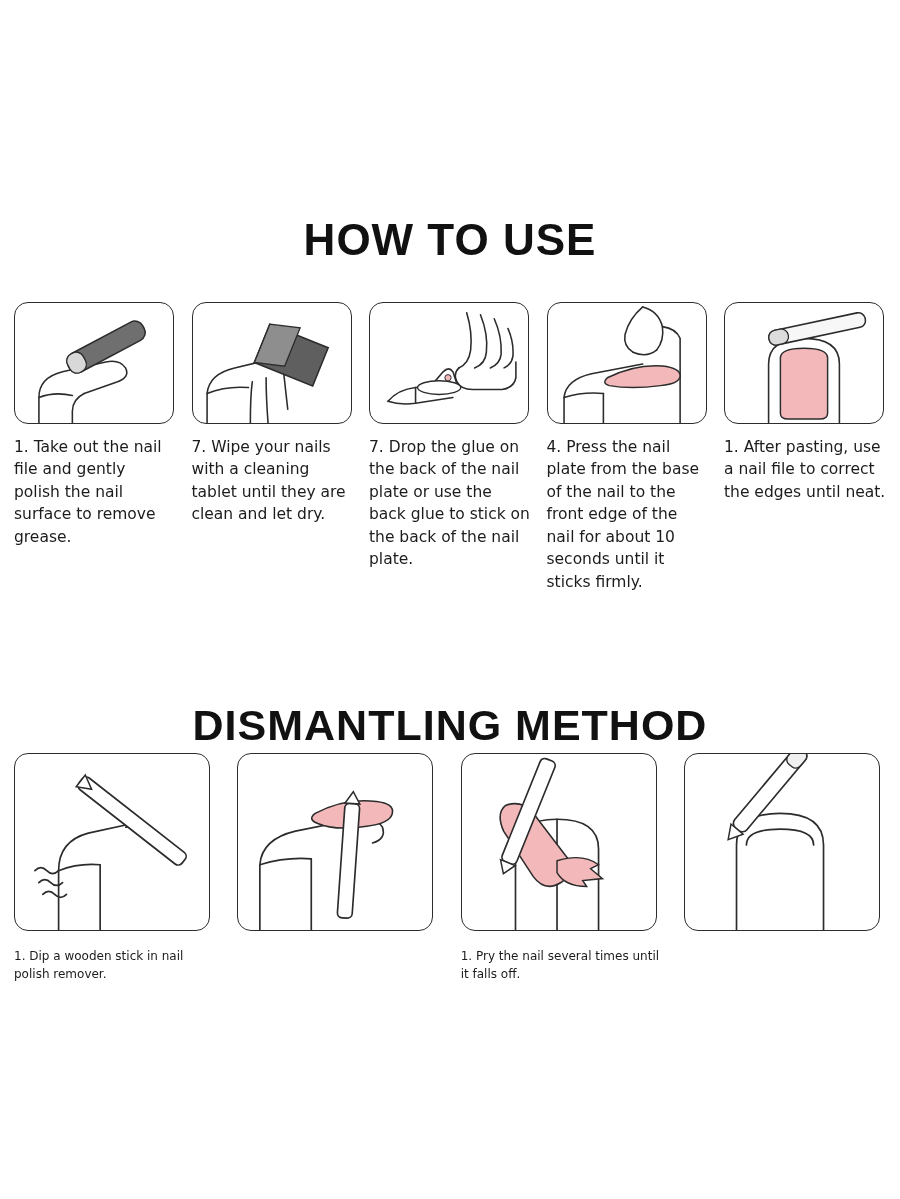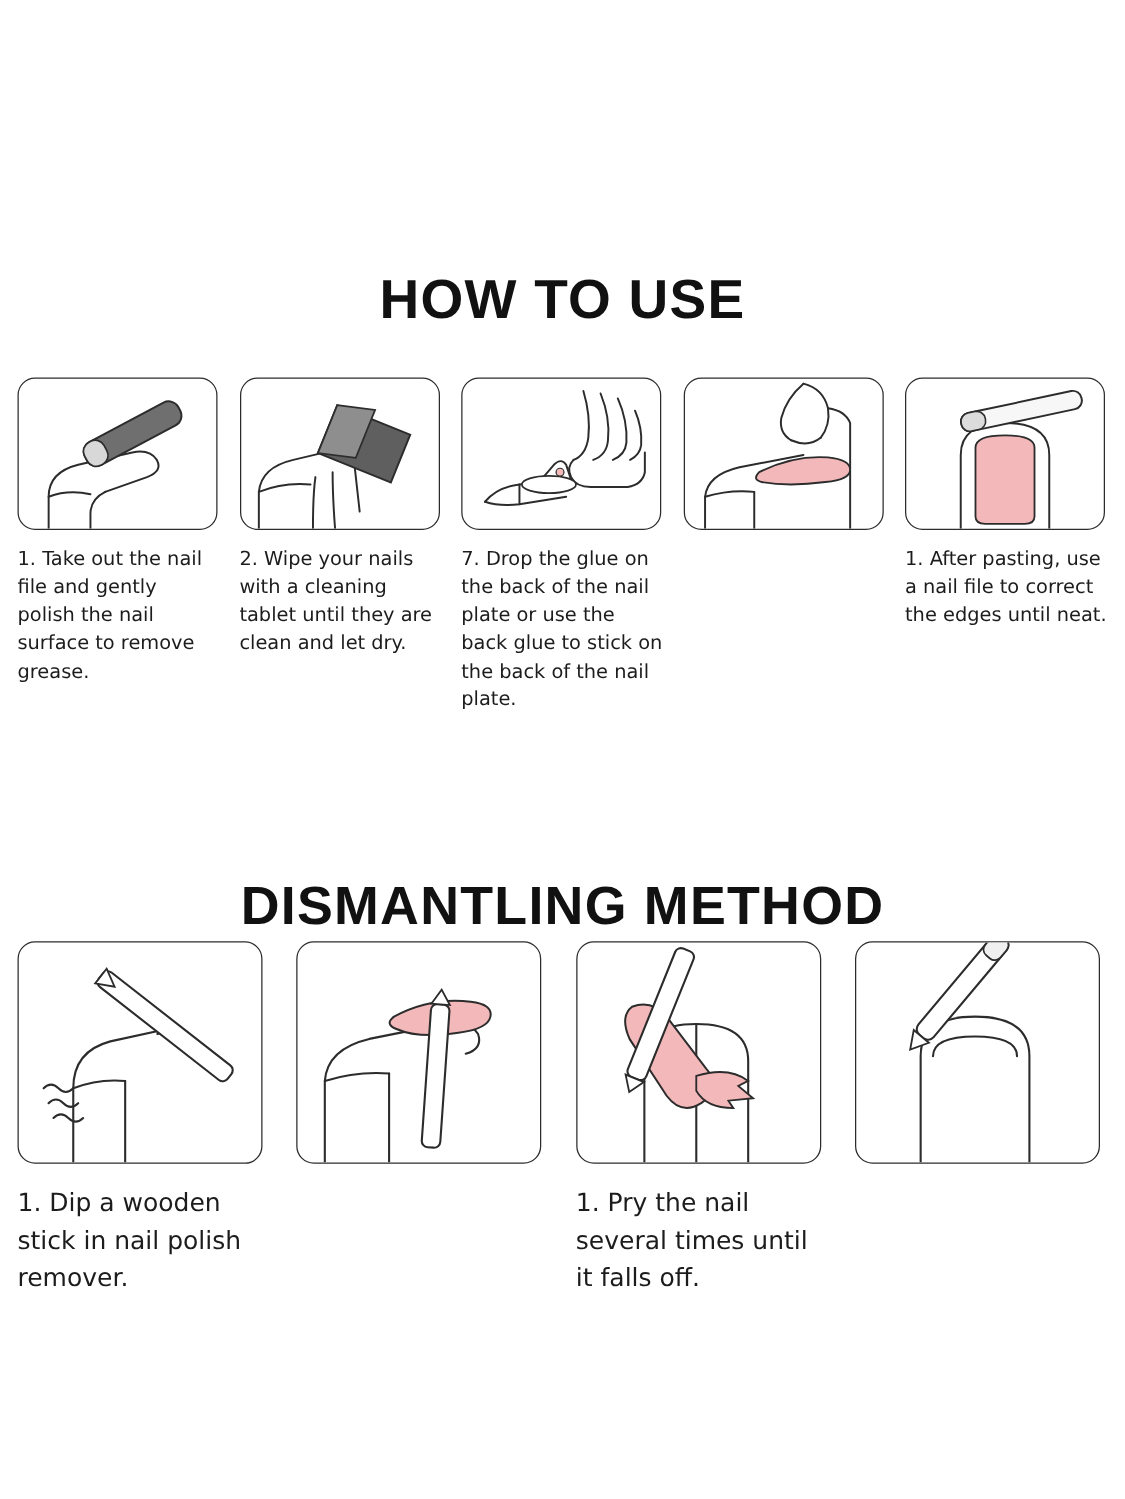--- a/index.html
+++ b/index.html
@@ -84,21 +84,21 @@
 
   .step-caption {
     margin-top: 12px;
     font-size: 15.5px;
     line-height: 1.45;
     color: #1c1c1c;
     font-family: "DejaVu Sans", sans-serif;
     white-space: pre-line;
   }
   #dismantling-steps .step-caption {
-    font-size: 20px;
+    font-size: 12px;
     margin-top: 16px;
     line-height: 1.5;
   }
 </style>
 </head>
 <body>
 
 <div class="page">
 
   <h1 class="section-title" id="how-to-use-title">HOW TO USE</h1>
@@ -132,21 +132,21 @@
             <path d="M74 76 Q74 96 76 122"></path>
             <path d="M92 72 Q94 90 96 108"></path>
             <path d="M14 92 Q34 84 56 86"></path>
           </g>
           <g transform="rotate(22 104 58)">
             <path d="M66 34 L130 34 L130 76 L66 76 Z" fill="#5f5f5f" stroke="#2c2c2c" stroke-width="1.6"></path>
             <path d="M66 34 L96 26 L96 68 L66 76 Z" fill="#8e8e8e" stroke="#2c2c2c" stroke-width="1.4"></path>
           </g>
         </svg>
       </div>
-      <div class="step-caption">2. Wipe your nails with a cleaning tablet until they are clean and let dry.</div>
+      <div class="step-caption">7. Wipe your nails with a cleaning tablet until they are clean and let dry.</div>
     </div>
 
     <div class="step">
       <div class="thumb">
         <svg viewBox="0 0 160 122" xmlns="http://www.w3.org/2000/svg">
           <g fill="none" stroke="#2c2c2c" stroke-width="1.6" stroke-linejoin="round" stroke-linecap="round">
             <path d="M98 10 Q104 30 102 48 Q100 62 90 66"></path>
             <path d="M112 12 Q120 32 118 50 Q117 62 106 66"></path>
             <path d="M126 16 Q134 34 133 52 Q132 62 122 66"></path>
             <path d="M140 26 Q146 40 145 54 Q144 62 136 66"></path>
@@ -171,20 +171,21 @@
             <path d="M96 4 Q112 8 116 24 Q118 38 110 48"></path>
             <path d="M86 50 Q100 56 110 48"></path>
             <path d="M116 24 Q130 26 134 36 L134 122"></path>
             <path d="M16 122 L16 96 Q18 78 44 72 L96 62"></path>
             <path d="M16 96 Q36 90 56 92"></path>
             <path d="M56 92 Q56 108 56 122"></path>
           </g>
           <path d="M60 76 Q88 62 116 64 Q134 66 134 74 Q134 82 114 84 Q84 88 62 84 Q54 82 60 76 Z" fill="#f3b9ba" stroke="#2c2c2c" stroke-width="1.5"></path>
         </svg>
       </div>
+      <div class="step-caption">4. Press the nail plate from the base of the nail to the front edge of the nail for about 10 seconds until it sticks firmly.</div>
     </div>
 
     <div class="step">
       <div class="thumb">
         <svg viewBox="0 0 160 122" xmlns="http://www.w3.org/2000/svg">
           <g fill="none" stroke="#2c2c2c" stroke-width="1.6" stroke-linejoin="round" stroke-linecap="round">
             <path d="M44 122 L44 62 Q44 36 80 36 Q116 36 116 62 L116 122"></path>
           </g>
           <path d="M56 56 Q56 46 80 46 Q104 46 104 56 L104 112 Q104 118 96 118 L64 118 Q56 118 56 112 Z" fill="#f3b9ba" stroke="#2c2c2c" stroke-width="1.5"></path>
           <g transform="rotate(-12 88 30)">

